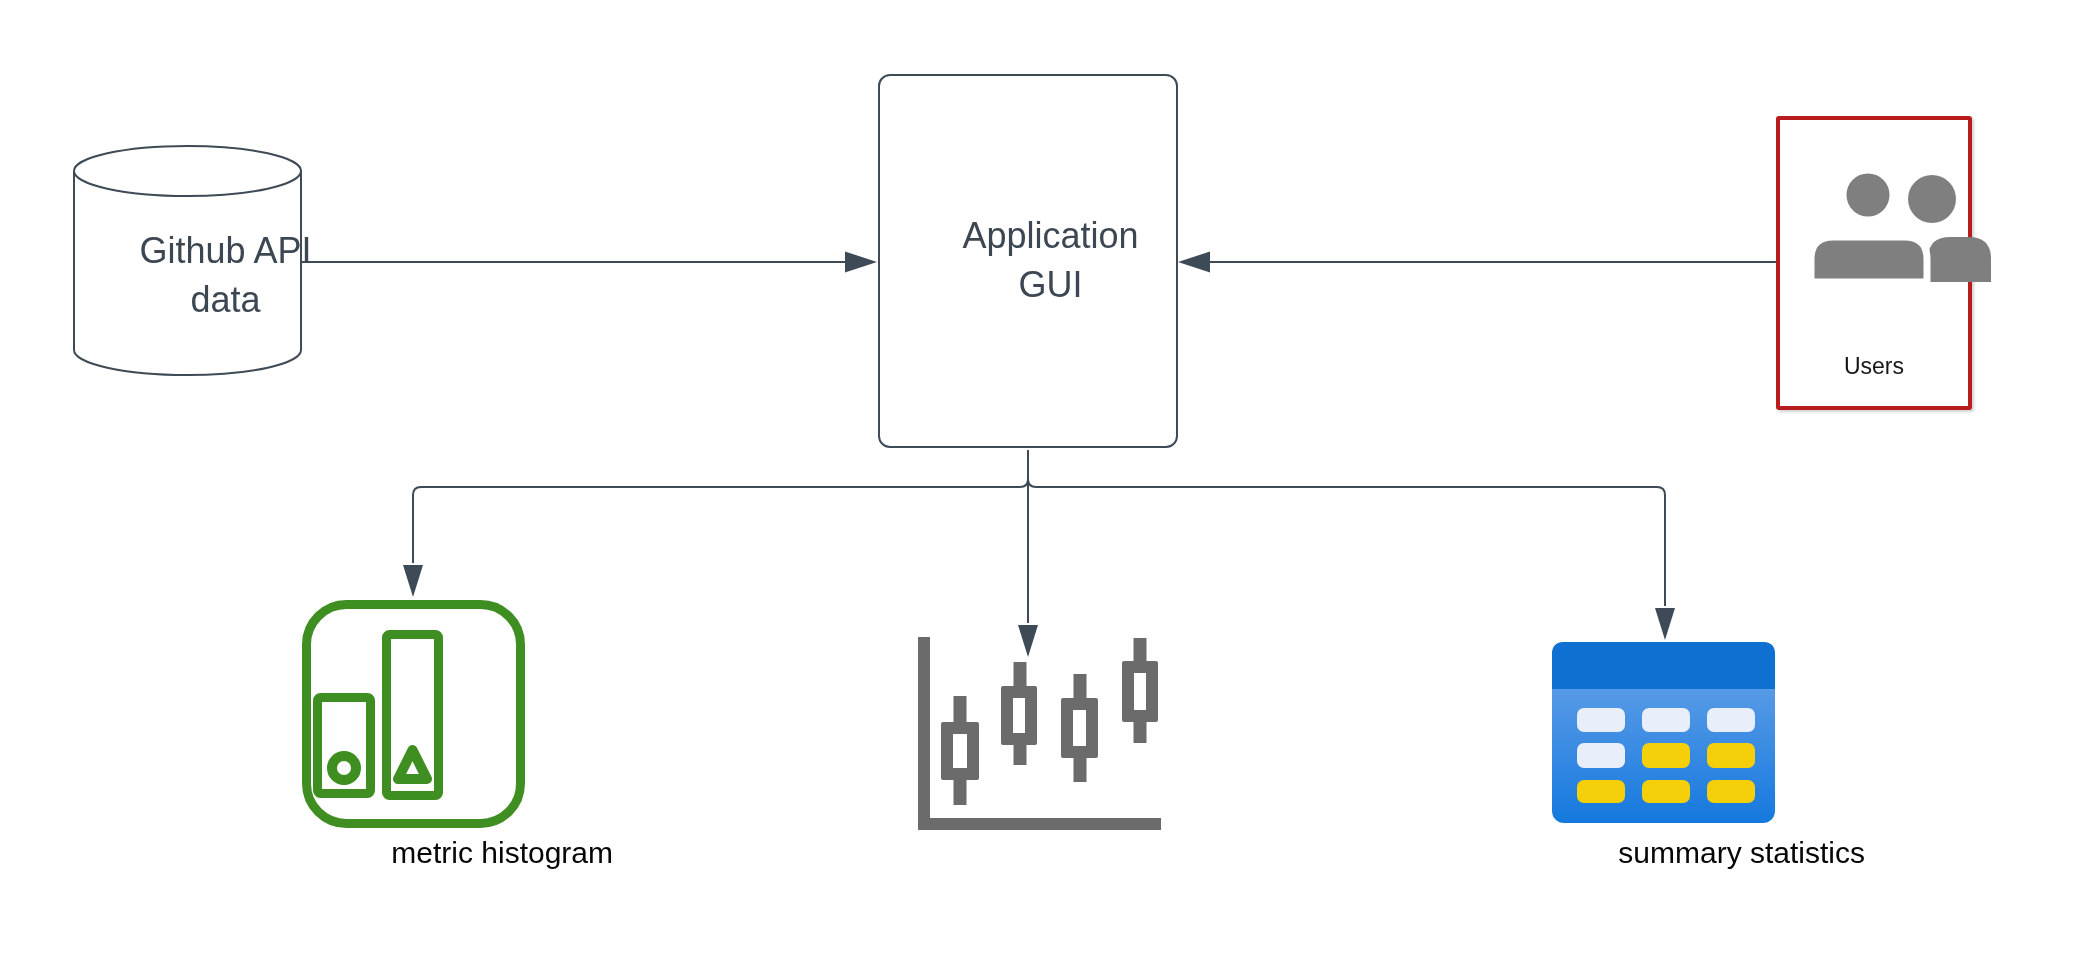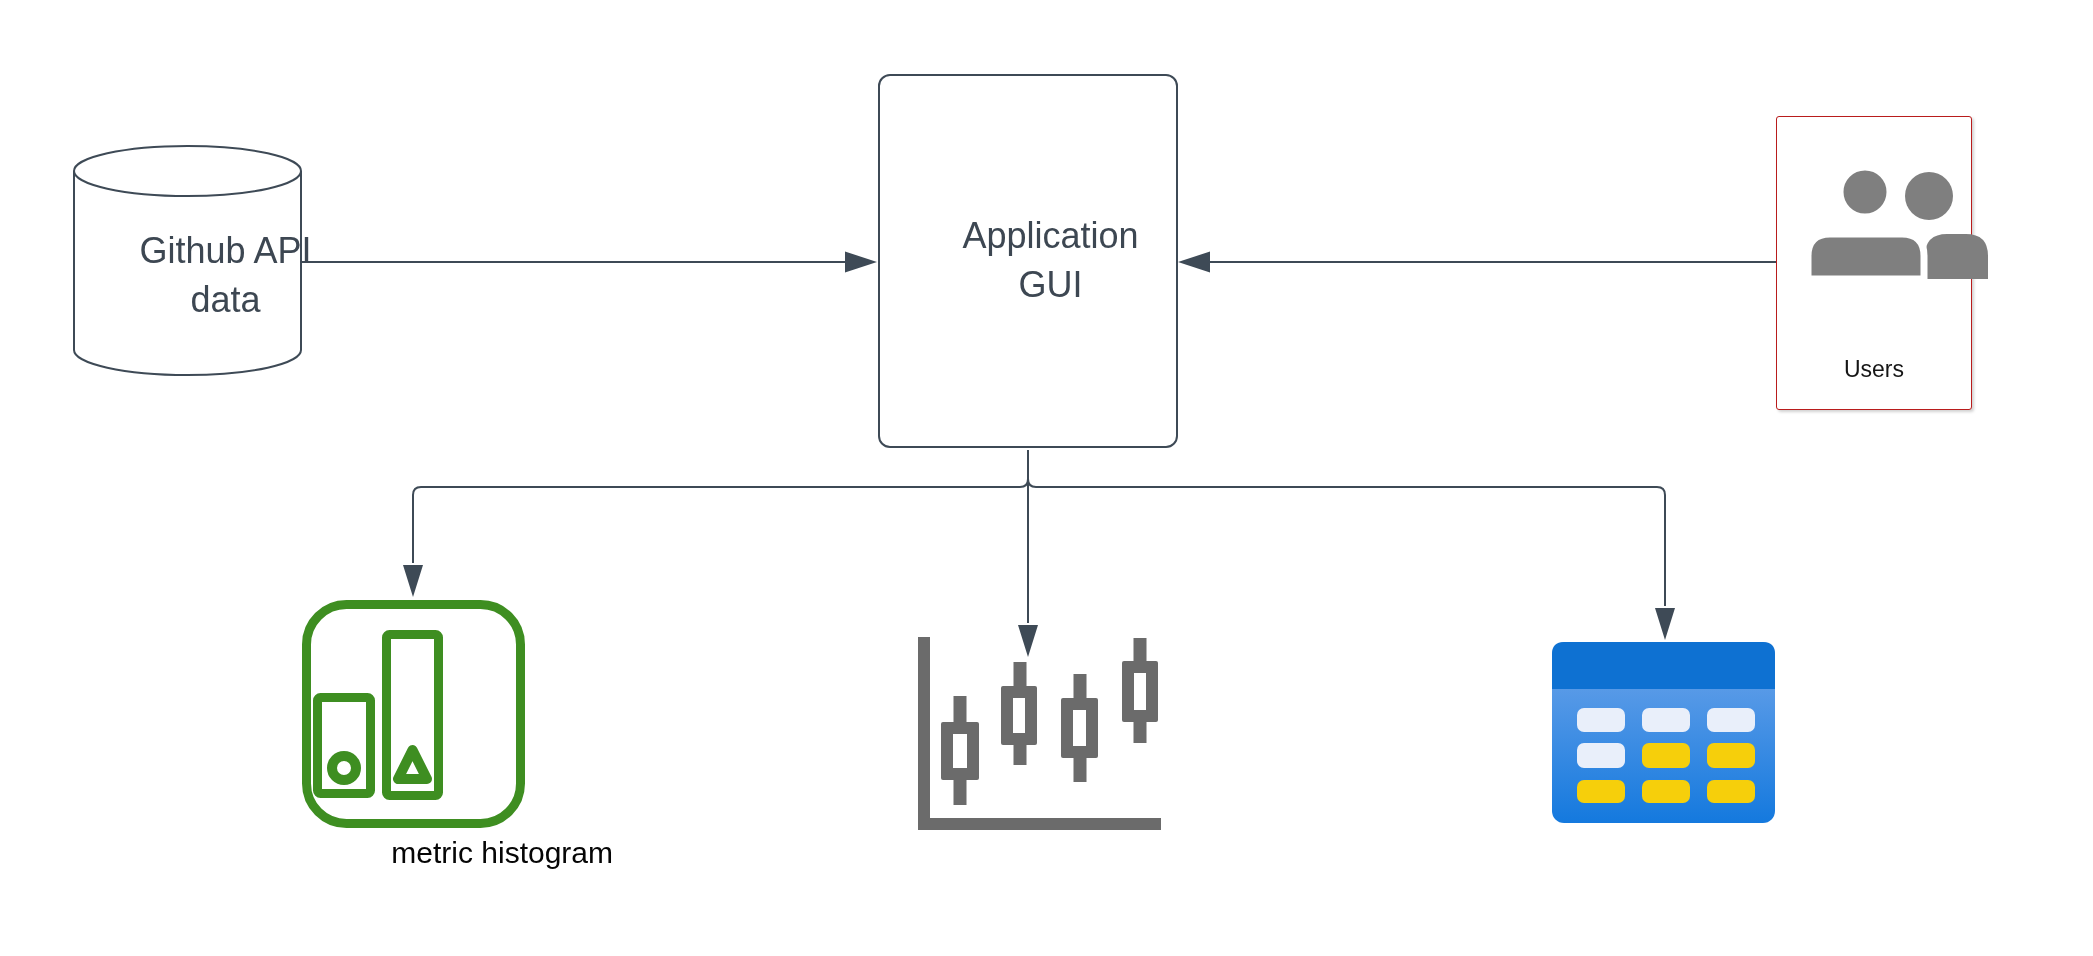--- a/index.html
+++ b/index.html
@@ -21,21 +21,21 @@
             font-size:36px;line-height:1.35;text-align:center;margin-left:38px;}
 
   
   .appgui{left:878px;top:74px;width:300px;height:374px;border:2px solid var(--line,#3e4a56);
           border-radius:12px;background:#fff;box-sizing:border-box;display:flex;flex-direction:column;
           align-items:center;justify-content:center;color:var(--node-text,#3d4752);
           font-size:36px;line-height:1.35;text-align:center;padding-left:45px;}
 
   
   .users-card{left:1776px;top:116px;width:196px;height:294px;background:#fff;
-              border:1px solid #b91c1c;border-radius:3px;box-sizing:border-box;
+              border:4px solid #b91c1c;border-radius:3px;box-sizing:border-box;
               box-shadow:2px 2px 3px rgba(0,0,0,0.18);}
   .people-svg{left:27px;top:52px;}
   .users-label{left:0;bottom:26px;width:100%;text-align:center;color:#161616;font-size:23px;}
 
   .people-back{fill:var(--users-gray,#7f7f7f);}
   .people-front{fill:var(--users-gray,#7f7f7f);stroke:#ffffff;stroke-width:7px;}
 
   
   .hist-svg{left:302px;top:600px;}
   .g-stroke{stroke:var(--green,#3e8e21);fill:none;}
@@ -150,14 +150,15 @@
       <rect x="90" y="66" width="48" height="24" rx="7" fill="#e9effa"></rect>
       <rect x="155" y="66" width="48" height="24" rx="7" fill="#e9effa"></rect>
       <rect x="25" y="101" width="48" height="25" rx="7" fill="#e9effa"></rect>
       <rect x="90" y="101" width="48" height="25" rx="7" fill="#f6cf0b"></rect>
       <rect x="155" y="101" width="48" height="25" rx="7" fill="#f6cf0b"></rect>
       <rect x="25" y="138" width="48" height="23" rx="7" fill="#f6cf0b"></rect>
       <rect x="90" y="138" width="48" height="23" rx="7" fill="#f6cf0b"></rect>
       <rect x="155" y="138" width="48" height="23" rx="7" fill="#f6cf0b"></rect>
     </g>
   </svg>
+  <div class="abs icon-label label-summary">summary statistics</div>
 
 </div>
 
 </body></html>

